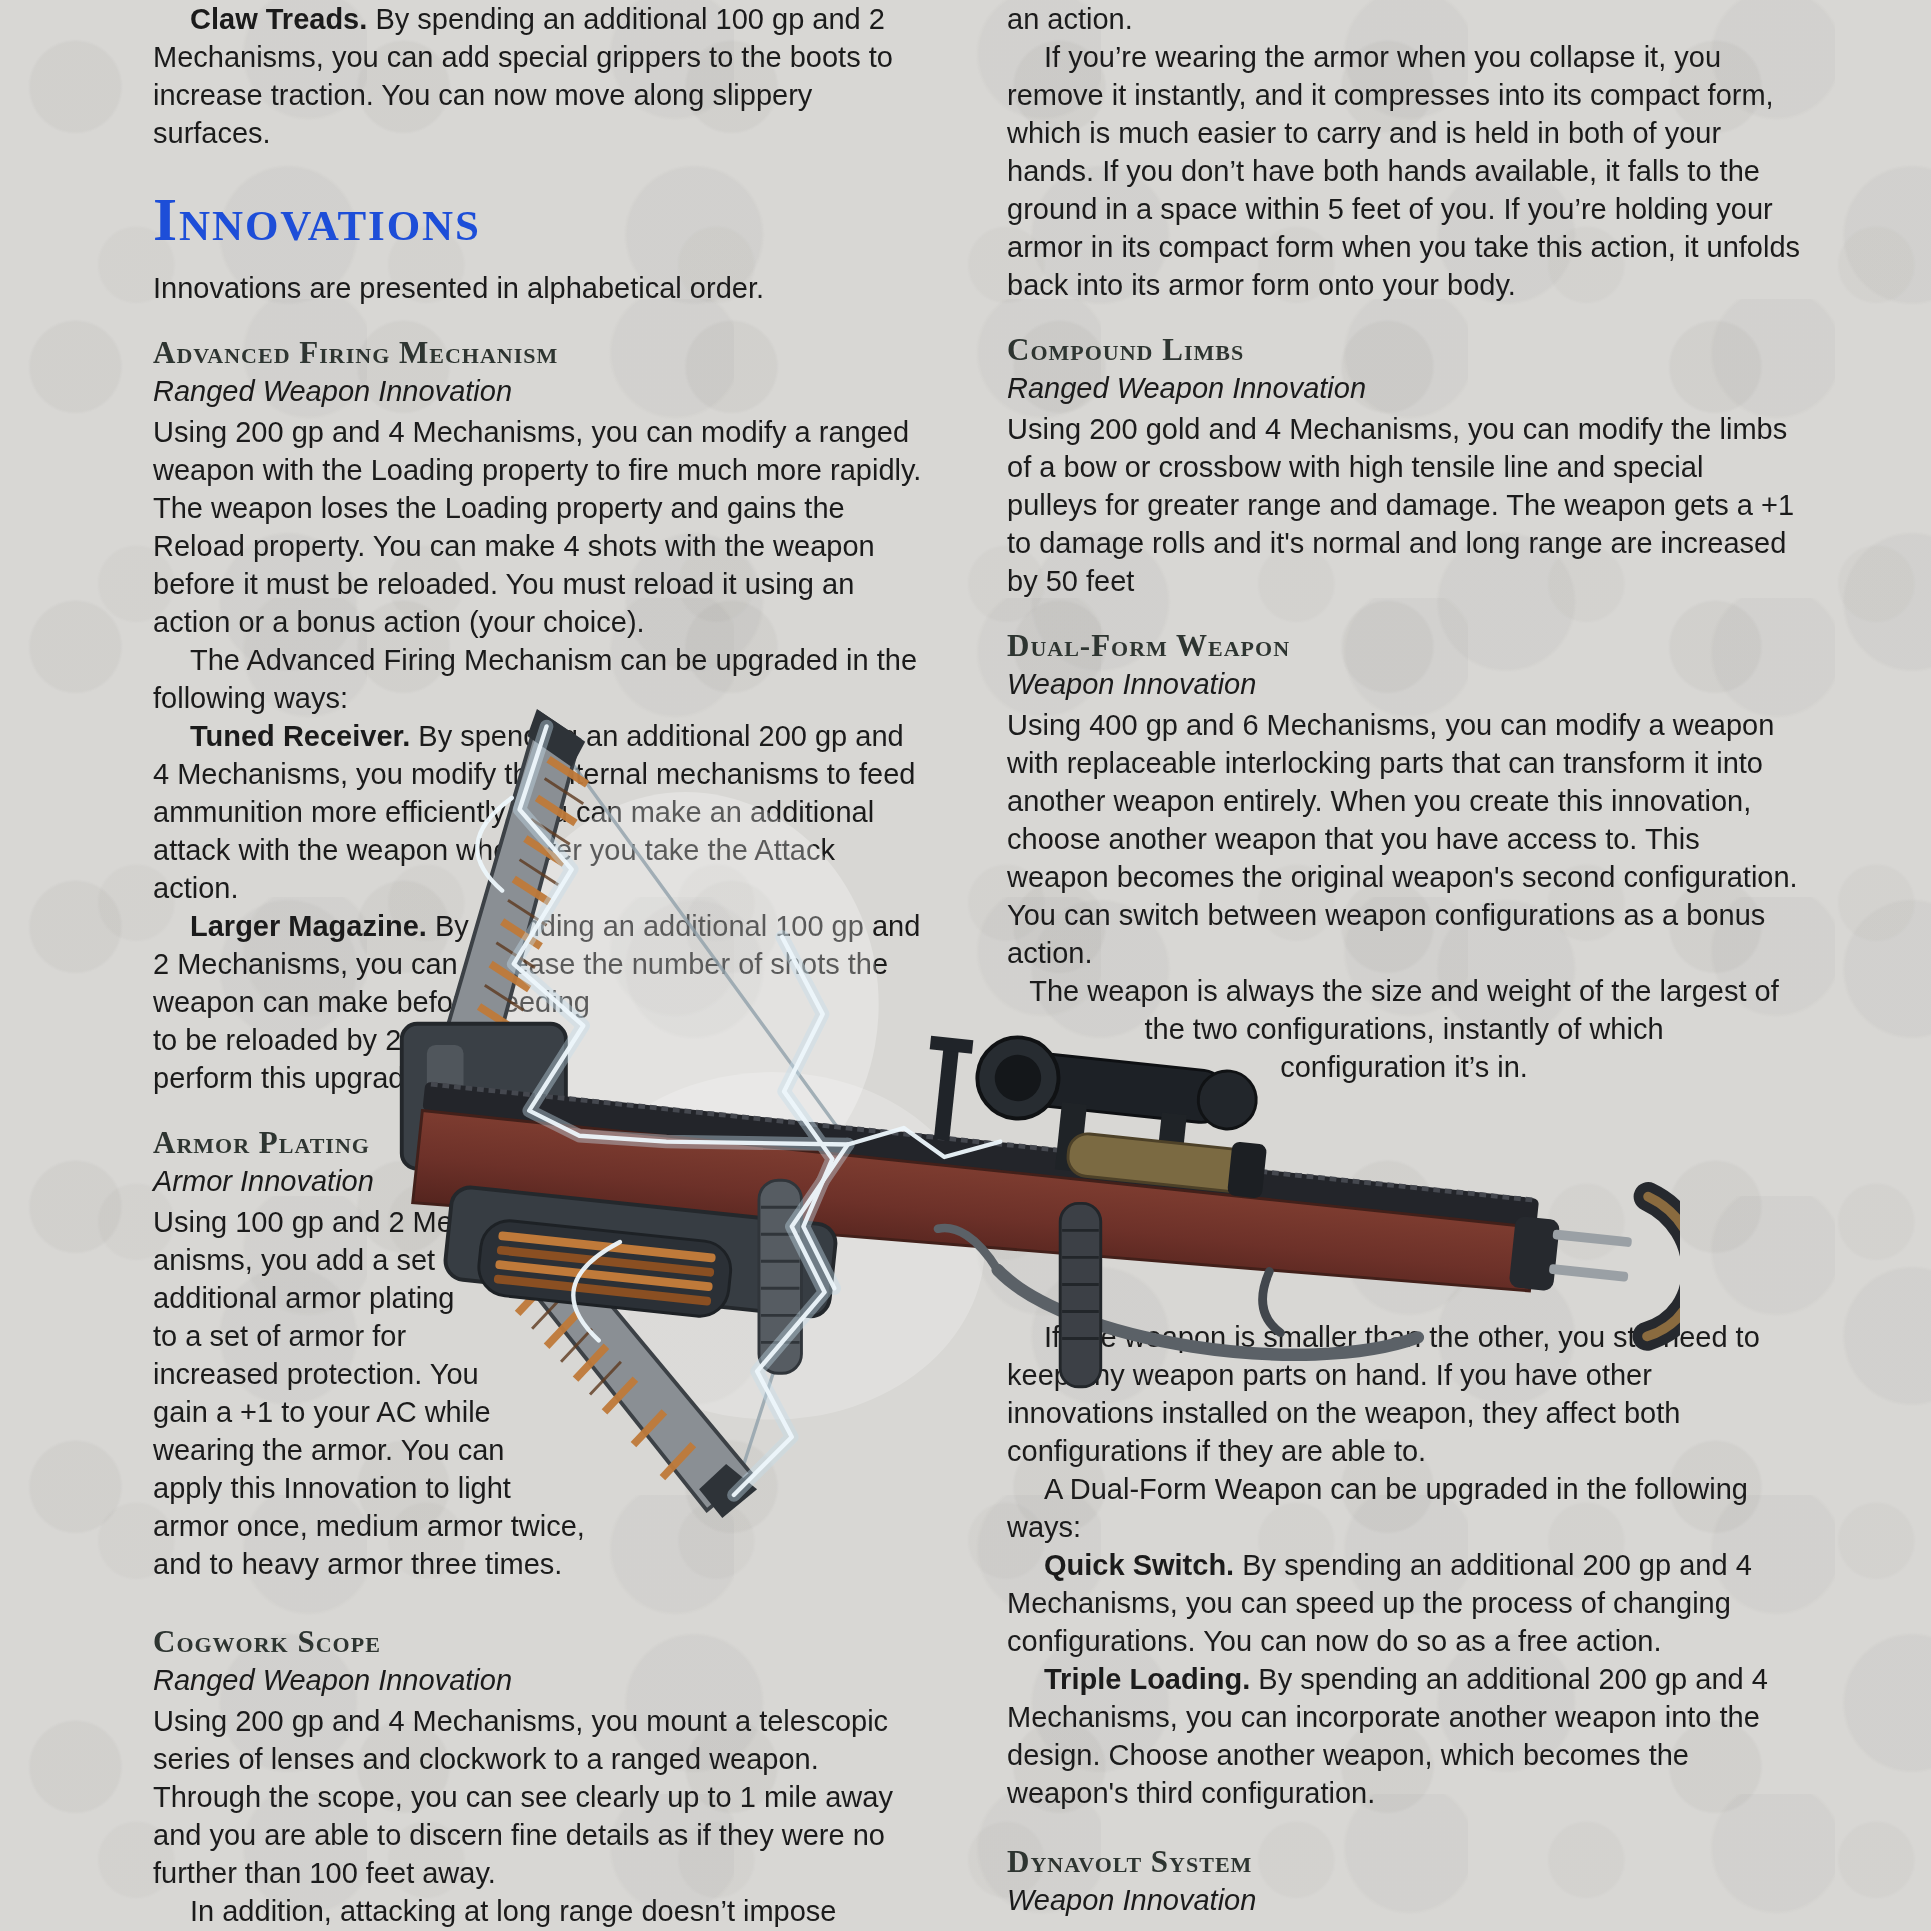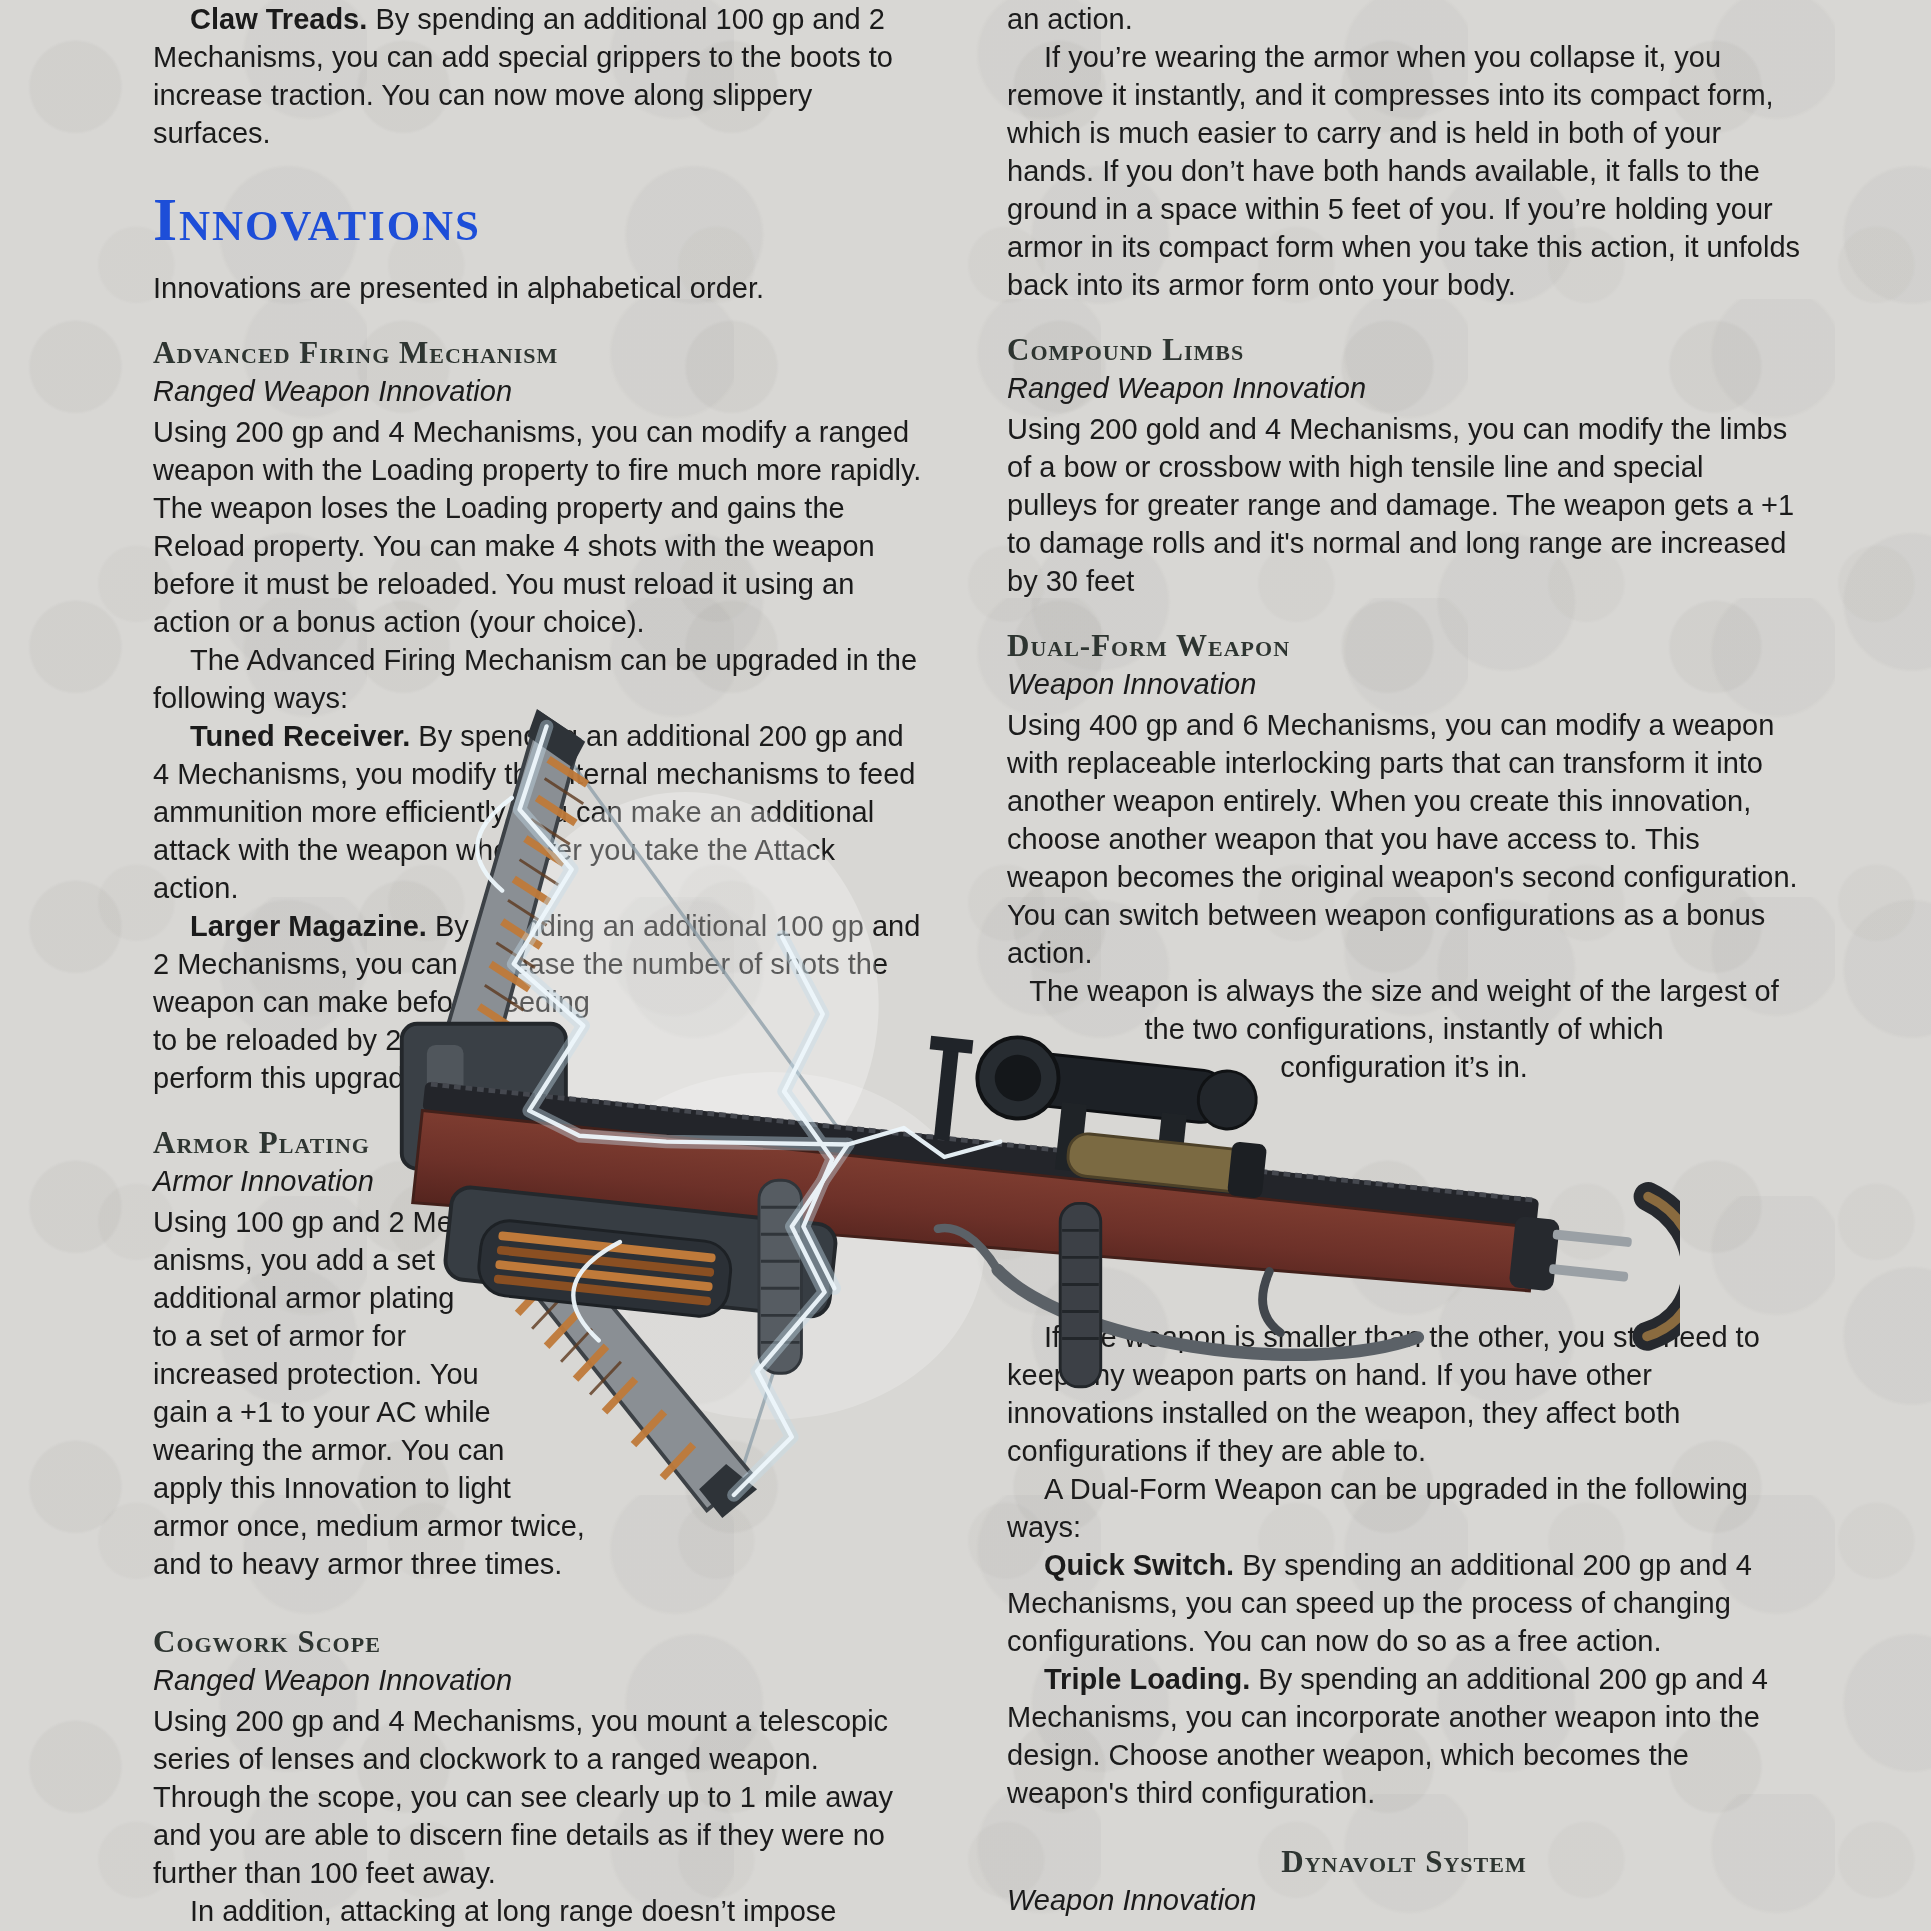--- a/index.html
+++ b/index.html
@@ -21,21 +21,21 @@
   p{margin:0;}
   .ind{text-indent:37px;}
   .lead{font-weight:bold;}
   .lines{white-space:pre-line;}
   .center{text-align:center;}
   h1{font-family:"Liberation Serif", serif;font-variant:small-caps;font-weight:bold;
      font-size:62px;line-height:1.05;letter-spacing:1.9px;color:#1d4ed8;margin:35px 0 17.4px;}
   h2{font-family:"Liberation Serif", serif;font-variant:small-caps;font-weight:bold;
      font-size:31px;line-height:1.1;letter-spacing:1px;color:#2e3531;margin:29px 0 1.9px;}
   h2.mt-lg{margin-top:42px;}
-  h2.mt-md{margin-top:33px;text-align:center;}
+  h2.mt-md{margin-top:33px;}
   .sub{font-style:italic;margin:0 0 2.9px;}
   .gap-img{height:232px;}
   #crossbow-wrap{position:absolute;left:367px;top:705px;width:1313px;height:821px;pointer-events:none;}
 </style>
 </head>
 <body>
 
 <div class="col" id="col-left">
   <p class="ind"><span class="lead">Claw Treads.</span> <span>By spending an additional 100 gp and 2 Mechanisms, you can add special grippers to the boots to increase traction. You can now move along slippery surfaces.</span></p>
 
@@ -69,21 +69,21 @@
   <p>Using 200 gp and 4 Mechanisms, you mount a telescopic series of lenses and clockwork to a ranged weapon. Through the scope, you can see clearly up to 1 mile away and you are able to discern fine details as if they were no further than 100 feet away.</p>
   <p class="ind">In addition, attacking at long range doesn’t impose disadvantage on ranged attack rolls made with the weapon.</p>
 </div>
 
 <div class="col" id="col-right">
   <p>an action.</p>
   <p class="ind">If you’re wearing the armor when you collapse it, you remove it instantly, and it compresses into its compact form, which is much easier to carry and is held in both of your hands. If you don’t have both hands available, it falls to the ground in a space within 5 feet of you. If you’re holding your armor in its compact form when you take this action, it unfolds back into its armor form onto your body.</p>
 
   <h2>Compound Limbs</h2>
   <p class="sub">Ranged Weapon Innovation</p>
-  <p>Using 200 gold and 4 Mechanisms, you can modify the limbs of a bow or crossbow with high tensile line and special pulleys for greater range and damage. The weapon gets a +1 to damage rolls and it's normal and long range are increased by 30 feet</p>
+  <p>Using 200 gold and 4 Mechanisms, you can modify the limbs of a bow or crossbow with high tensile line and special pulleys for greater range and damage. The weapon gets a +1 to damage rolls and it's normal and long range are increased by 50 feet</p>
 
   <h2>Dual-Form Weapon</h2>
   <p class="sub">Weapon Innovation</p>
   <p>Using 400 gp and 6 Mechanisms, you can modify a weapon with replaceable interlocking parts that can transform it into another weapon entirely. When you create this innovation, choose another weapon that you have access to. This weapon becomes the original weapon's second configuration. You can switch between weapon configurations as a bonus action.</p>
   <p class="lines center">The weapon is always the size and weight of the largest of
 the two configurations, instantly of which
 configuration it’s in.</p>
 
   <div class="gap-img"></div>
 

